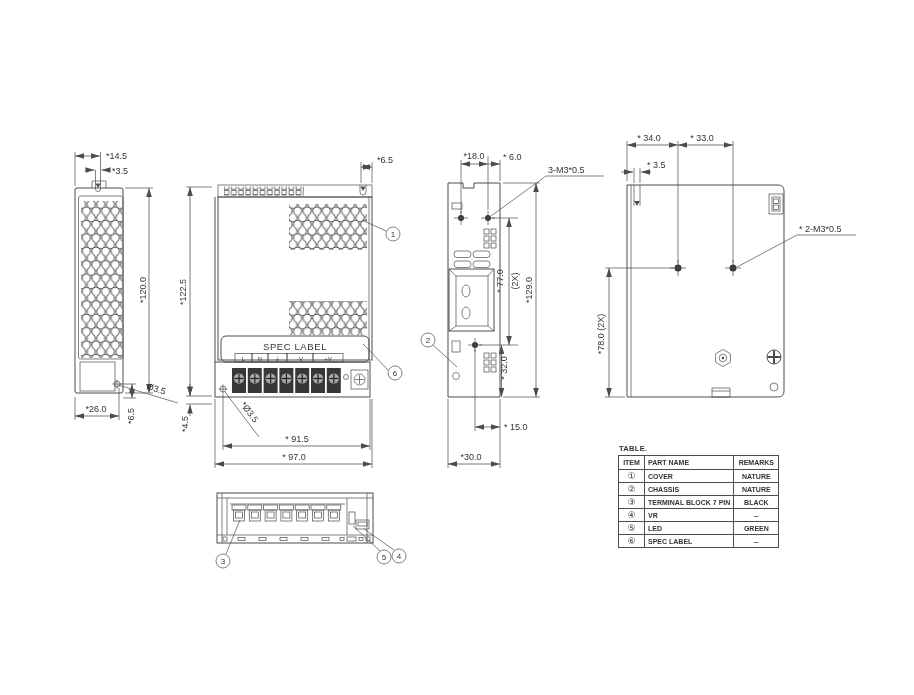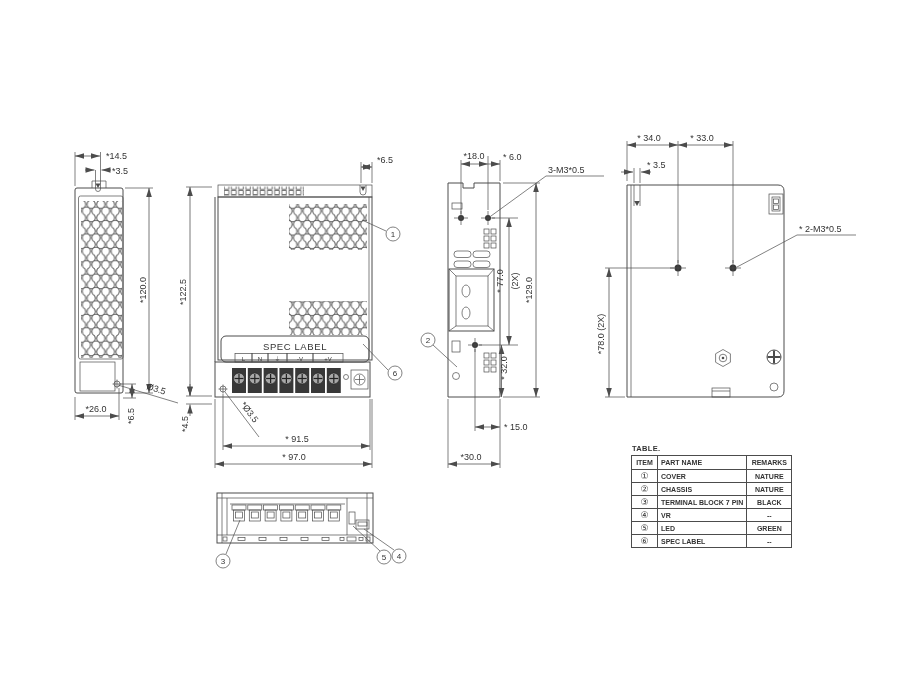--- a/index.html
+++ b/index.html
@@ -9,21 +9,21 @@
   svg text{font-family:"Liberation Sans",sans-serif;fill:#333;font-size:9px;}
   svg text.sm{font-size:6px;}
   svg text.callout-num{font-size:8px;text-anchor:middle;}
   svg text.mid{text-anchor:middle;}
   .ol{fill:none;stroke:#4c4c4c;stroke-width:1;}
   .thin{fill:none;stroke:#4c4c4c;stroke-width:.7;}
   .dim{fill:none;stroke:#4c4c4c;stroke-width:.7;}
   .dml{fill:none;stroke:#4c4c4c;stroke-width:.75;marker-start:url(#ar);marker-end:url(#ar);}
   .dme{fill:none;stroke:#4c4c4c;stroke-width:.75;marker-end:url(#ar);}
   .fillD{fill:#383838;stroke:none;}
-  .parts-table{position:absolute;left:631px;top:444px;color:#333;}
+  .parts-table{position:absolute;left:618px;top:444px;color:#333;}
   .parts-table .tbl-title{font-size:7.5px;font-weight:bold;margin:0 0 2px 1px;letter-spacing:.3px;}
   .parts-table table{border-collapse:collapse;font-size:7px;font-weight:bold;color:#333;
                      table-layout:fixed;}
   .parts-table th,.parts-table td{border:1px solid #4c4c4c;padding:0 3px;height:12px;
                      overflow:hidden;white-space:nowrap;}
   .parts-table th{height:13px;text-align:left;}
   .parts-table th.c,.parts-table td.c{text-align:center;padding:0 1px;}
   .parts-table td.item{font-weight:normal;font-size:9px;text-align:center;}
   .col-item{width:26px;}.col-part{width:86px;}.col-rem{width:45px;}
 </style>

